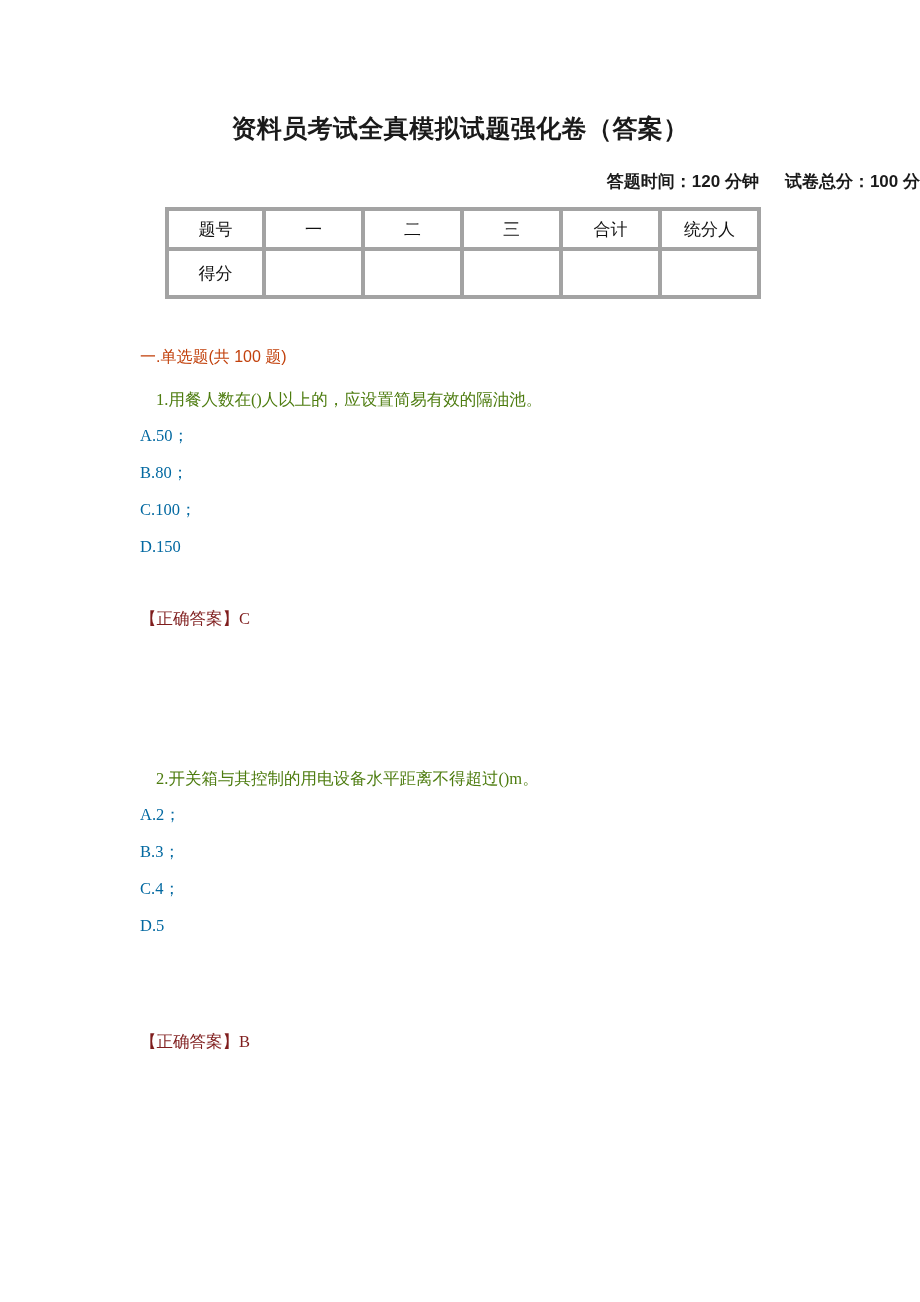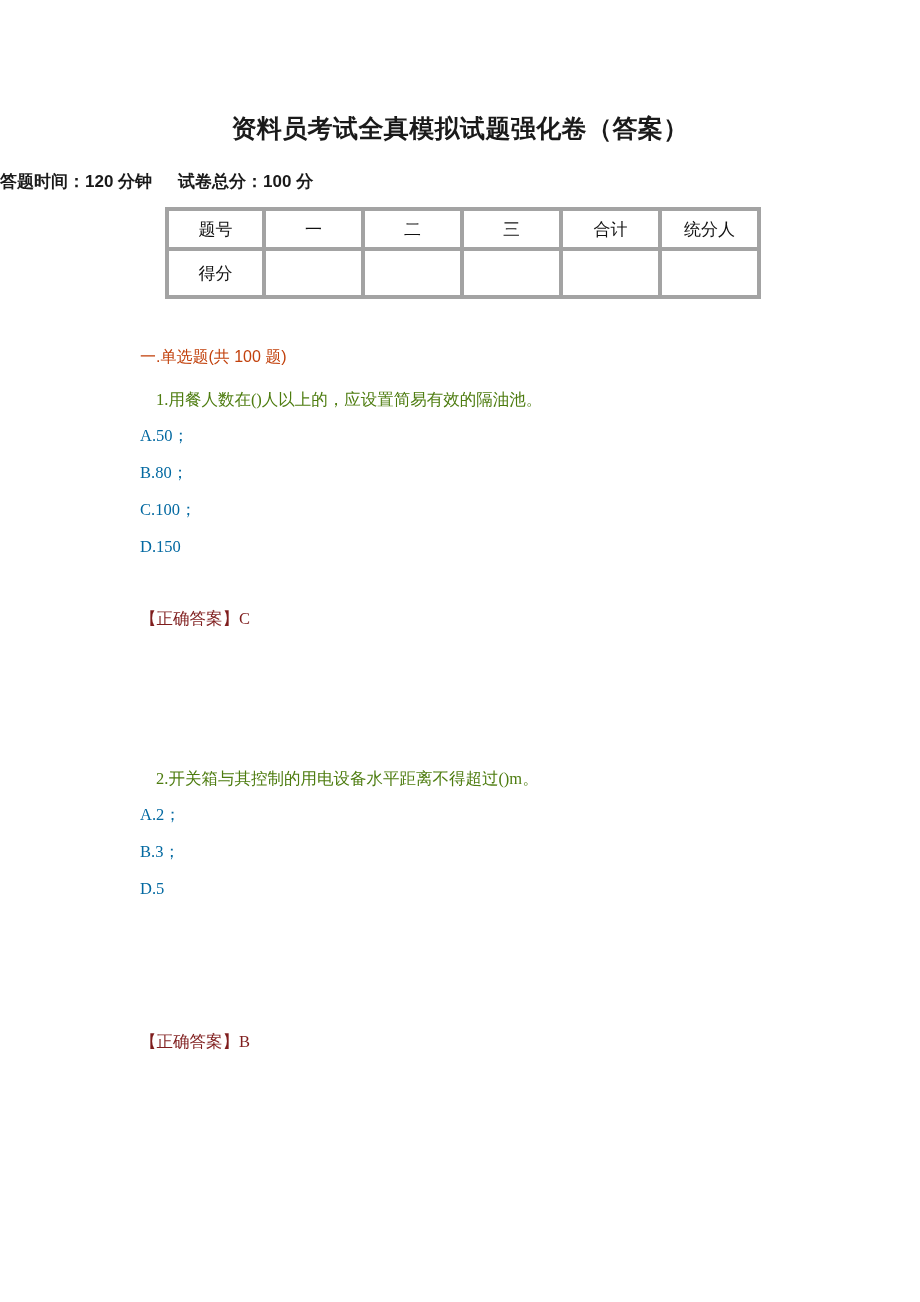--- a/index.html
+++ b/index.html
@@ -38,21 +38,21 @@
     line-height: 32px;
     white-space: nowrap;
   }
 
   
   .doc-subtitle {
     position: absolute;
     left: 0;
     top: 170px;
     width: 920px;
-    text-align: left;
+    text-align: right;
     font-family: "Liberation Sans", "DejaVu Sans", sans-serif;
     font-size: 17px;
     font-weight: bold;
     line-height: 24px;
     white-space: nowrap;
   }
   .doc-subtitle .gap {
     display: inline-block;
     width: 26px;
   }
@@ -184,20 +184,21 @@
   </div>
 
   <div class="q-answer" id="answer-1">
     <span>【正确答案】</span><span>C</span>
   </div>
 
   <div class="question-block" id="question-2">
     <p class="q-stem">2.开关箱与其控制的用电设备水平距离不得超过()m。</p>
     <p class="q-option">A.2；</p>
     <p class="q-option">B.3；</p>
+    <p class="q-option">C.4；</p>
     <p class="q-option">D.5</p>
   </div>
 
   <div class="q-answer" id="answer-2">
     <span>【正确答案】</span><span>B</span>
   </div>
 
 </div>
 
 </body></html>

